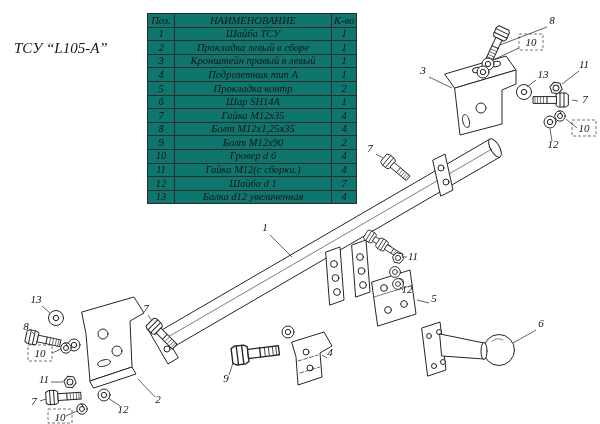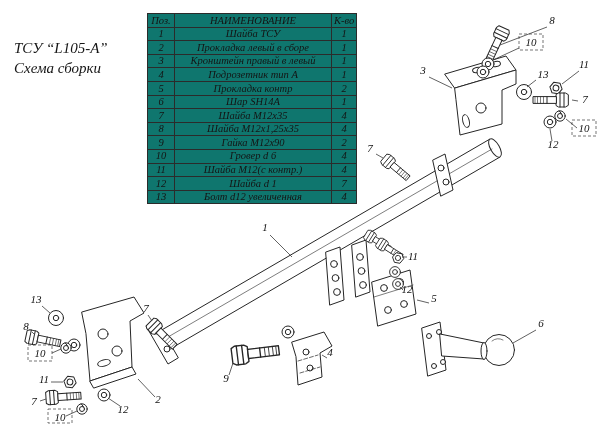--- a/index.html
+++ b/index.html
@@ -45,21 +45,20 @@
   .dashbox rect { fill:none; stroke:#3a3a3a; stroke-width:0.7; stroke-dasharray:3 2; }
   .hidden-line { stroke-dasharray:4 2; stroke-width:0.7; }
 </style>
 </head>
 <body>
 
 <div class="page">
 
   <div class="title">
     <div>ТСУ “L105-А”</div>
-    <div>Схема сборки</div>
   </div>
 
   <table class="parts">
     <colgroup>
         <col class="col-pos">
         <col class="col-name">
         <col class="col-qty">
       </colgroup>
     <thead>
       <tr>
@@ -94,51 +93,51 @@
           <td>Прокладка контр</td>
           <td>2</td>
         </tr>
       <tr>
           <td>6</td>
           <td>Шар SH14A</td>
           <td>1</td>
         </tr>
       <tr>
           <td>7</td>
-          <td>Шайба М12х35</td>
+          <td>Гайка М12х35</td>
           <td>4</td>
         </tr>
       <tr>
           <td>8</td>
-          <td>Шайба М12х1,25х35</td>
+          <td>Болт М12х1,25х35</td>
           <td>4</td>
         </tr>
       <tr>
           <td>9</td>
-          <td>Гайка М12х90</td>
+          <td>Болт М12х90</td>
           <td>2</td>
         </tr>
       <tr>
           <td>10</td>
           <td>Гровер d 6</td>
           <td>4</td>
         </tr>
       <tr>
           <td>11</td>
-          <td>Шайба М12(с контр.)</td>
+          <td>Гайка М12(с сборки.)</td>
           <td>4</td>
         </tr>
       <tr>
           <td>12</td>
           <td>Шайба d 1</td>
           <td>7</td>
         </tr>
       <tr>
           <td>13</td>
-          <td>Болт d12 увеличенная</td>
+          <td>Балка d12 увеличенная</td>
           <td>4</td>
         </tr>
     </tbody>
   </table>
 
   <svg class="drawing" width="600" height="424" viewBox="0 0 600 424">
     <defs>
       <g id="bolt">
         <polygon points="0,-5.5 2.5,-7 9.5,-7 12,-5.5 12,5.5 9.5,7 2.5,7 0,5.5"></polygon>
         <line x1="4" y1="-7" x2="4" y2="7"></line>

